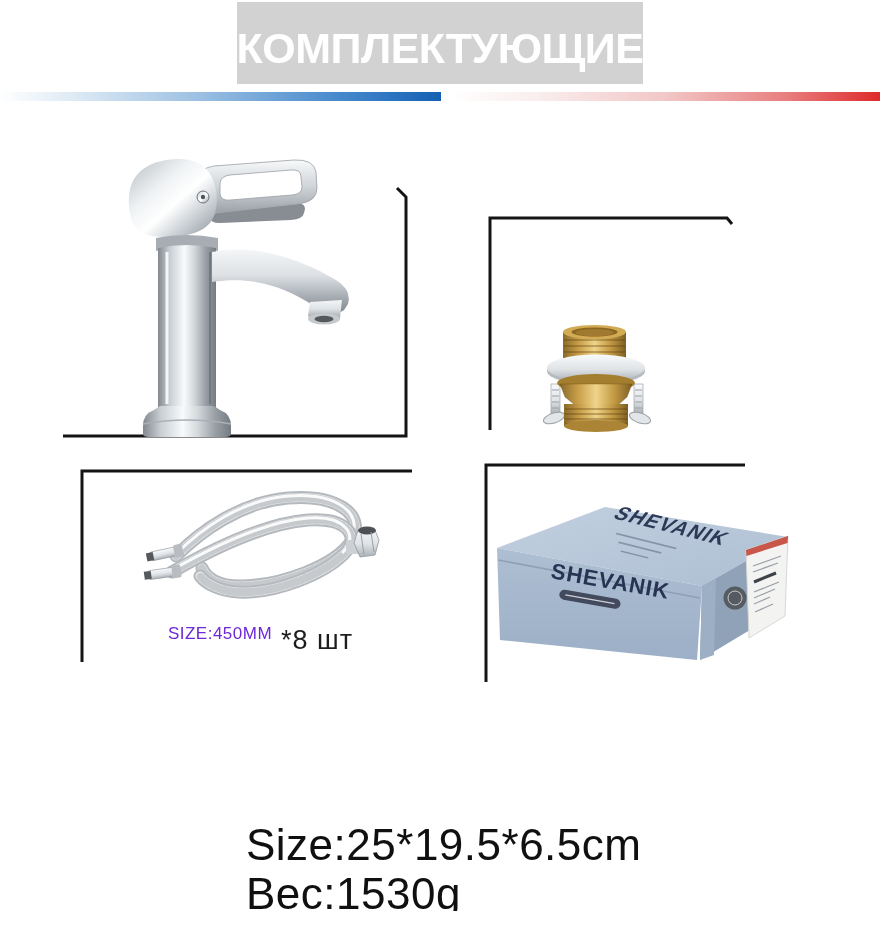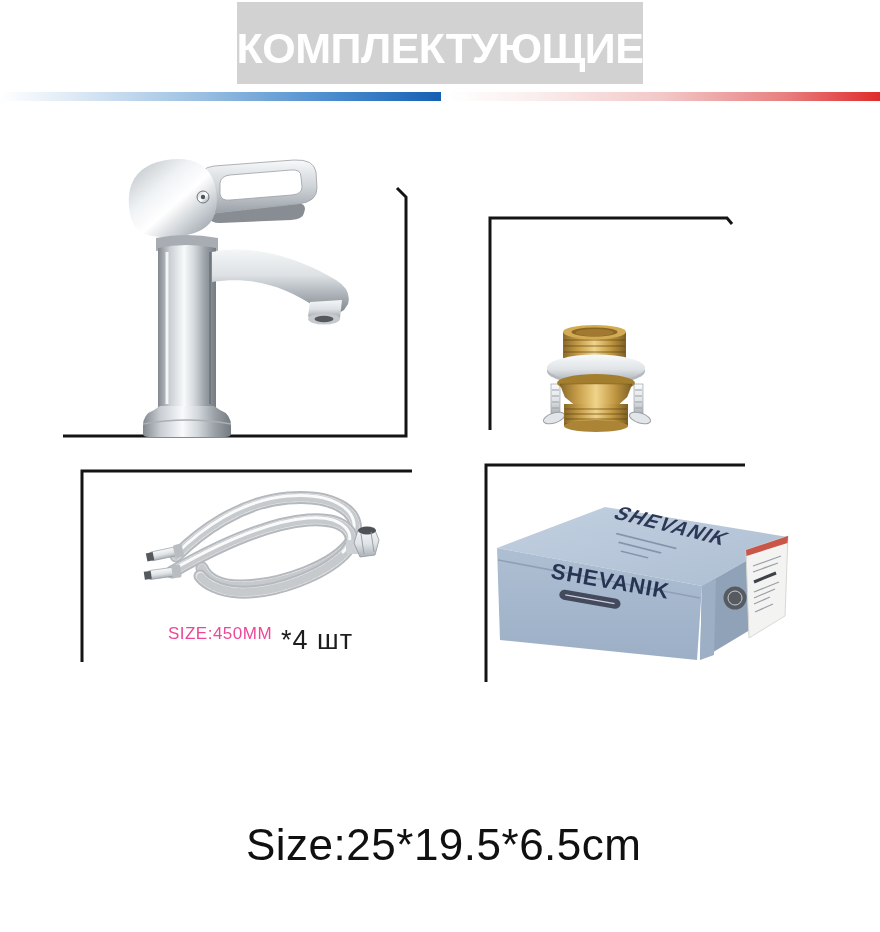--- a/index.html
+++ b/index.html
@@ -27,21 +27,21 @@
     background:linear-gradient(90deg,#ffffff 0%,#dbe8f4 18%,#9cc0e2 45%,#4b8cce 75%,var(--divider_blue,#1560b4) 100%);
   }
   #stripe-red{
     left:449px;top:92px;width:431px;height:9px;
     background:linear-gradient(90deg,#ffffff 0%,#faeeee 20%,#f2c7c7 50%,#e87f7f 78%,var(--divider_red,#df2b2b) 100%);
   }
 
   
   .hose-size{
     left:140px;top:624px;width:160px;text-align:center;
-    font-size:17px;color:#ec4899;letter-spacing:0.5px;
+    font-size:17px;color:#6d28d9;letter-spacing:0.5px;
   }
   .hose-type{
     left:122px;top:641px;width:166px;text-align:center;
     font-size:17px;font-weight:bold;color:#101010;word-spacing:7px;letter-spacing:-0.3px;
   }
   .hose-qty{
     left:281px;top:625px;font-size:27px;color:#1d1d1d;letter-spacing:1px;
   }
 
   
@@ -201,21 +201,21 @@
     <g>
       <rect x="206" y="60" width="16" height="14" rx="3" fill="#cdd1d5"></rect>
       <path d="M218,50 L234,48 L239,60 L235,75 L220,77 L214,63 Z" fill="url(#chF)" stroke="#8f959b" stroke-width="0.8"></path>
       <ellipse cx="227" cy="50.5" rx="9" ry="4" fill="#4e5256"></ellipse>
       <line x1="221" y1="54" x2="224" y2="74" stroke="#9aa0a5" stroke-width="1"></line>
       <line x1="231" y1="52" x2="234" y2="72" stroke="#9aa0a5" stroke-width="1"></line>
     </g>
   </svg>
 
   <div class="abs hose-size">SIZE:450MM</div>
-  <div class="abs hose-qty">*4 шт</div>
+  <div class="abs hose-qty">*8 шт</div>
 
   <svg class="abs" style="left:470px;top:460px" width="330" height="230" viewBox="0 0 330 230">
     <defs>
       <linearGradient id="bxT" x1="0" y1="0" x2="1" y2="1">
         <stop offset="0" stop-color="#c2d0e0"></stop>
           <stop offset="1" stop-color="#aebfd3"></stop>
       </linearGradient>
       <linearGradient id="bxF" x1="0" y1="0" x2="0" y2="1">
         <stop offset="0" stop-color="#aebfd3"></stop>
           <stop offset="1" stop-color="#9cafc6"></stop>
@@ -248,15 +248,16 @@
       <path d="M276,90 L318,76 L315,156 L279,178 Z" fill="#f3f3f1" stroke="#d8d8d4"></path>
       <path d="M276,90 L318,76 L317.5,83 L276.5,96 Z" fill="#c0392b" opacity="0.85"></path>
       <path d="M283,106 L311,96 M283,112 L308,103" stroke="#9aa0a8" stroke-width="1.2" fill="none"></path>
       <path d="M284,122 L306,113" stroke="#3c4248" stroke-width="3" fill="none"></path>
       <path d="M284,132 L309,122 M284,138 L305,129 M284,144 L300,137 M285,152 L303,144" stroke="#9aa0a8" stroke-width="1.2" fill="none"></path>
     </g>
   </svg>
 
   <div id="footer-specs" class="abs">
     <div>Size:25*19.5*6.5cm</div>
+    <div>Вес:1530g</div>
   </div>
 
 </div>
 
 </body></html>

